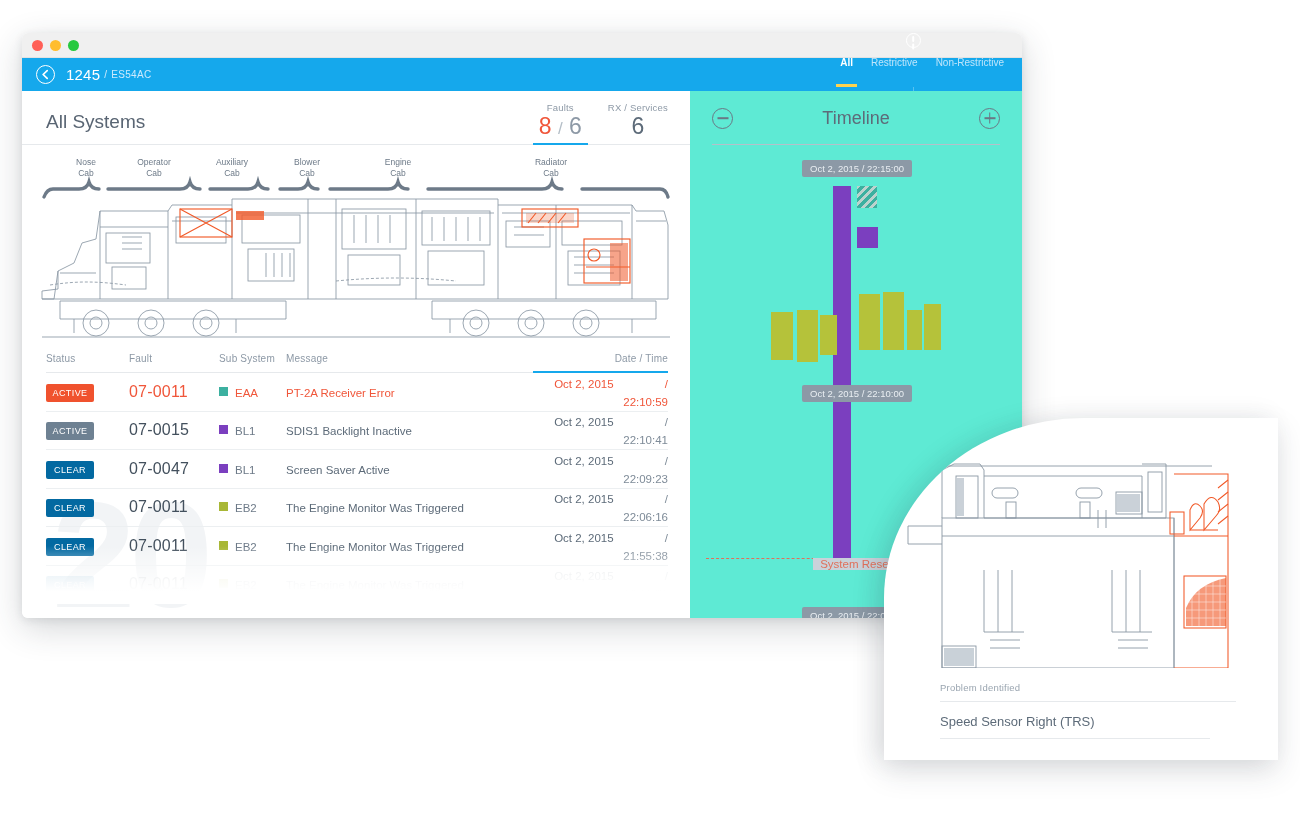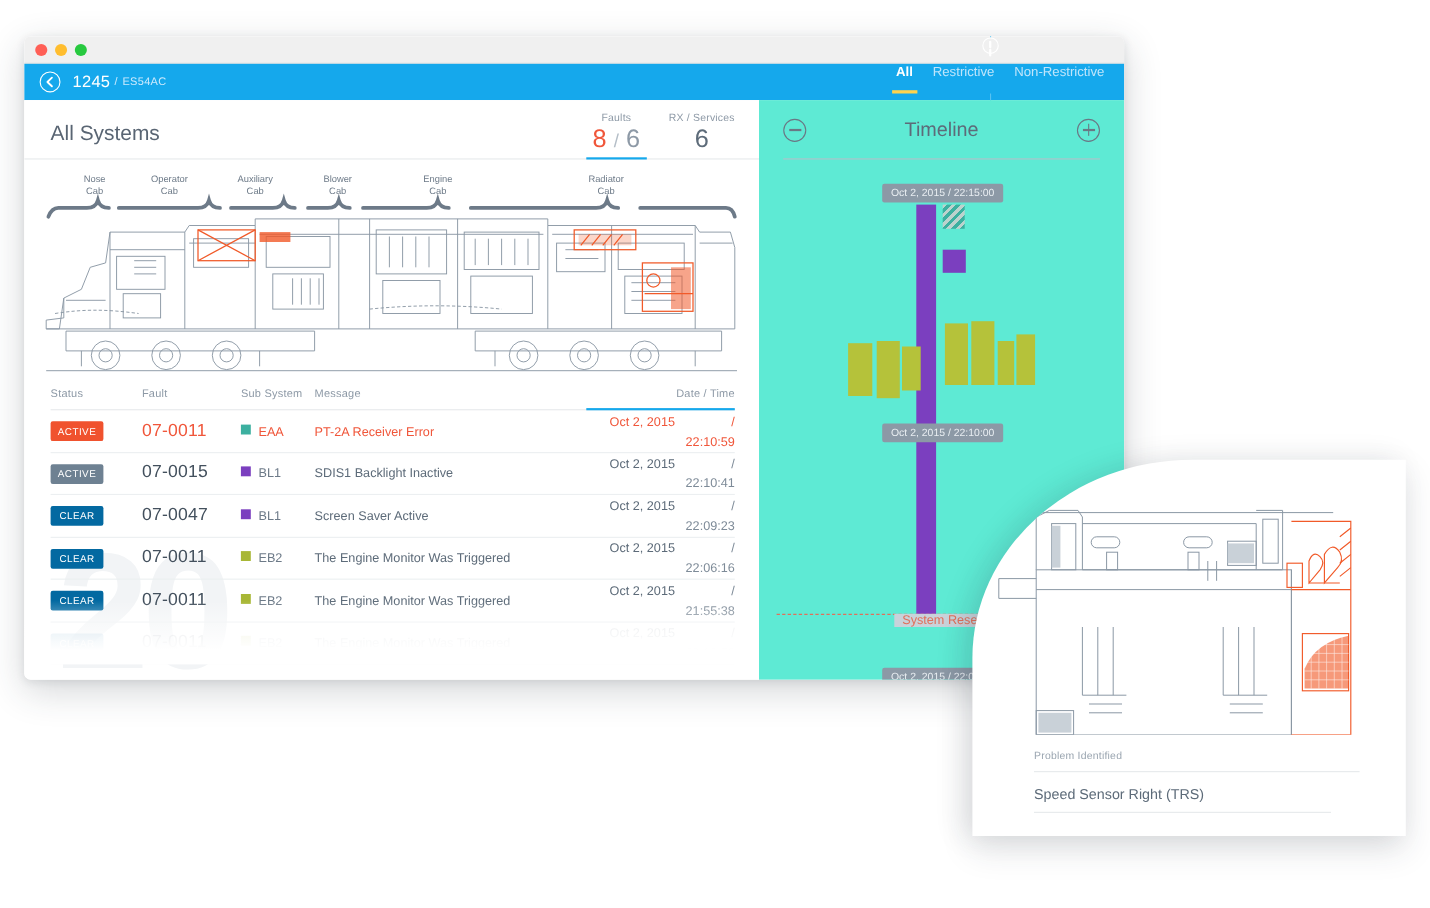--- a/index.html
+++ b/index.html
@@ -60,22 +60,22 @@
     border: 1.5px solid #ffffff; position: relative; flex: 0 0 auto;
   }
   .alert-icon::after {
     content: ""; position: absolute; left: 50%; top: 2.3px;
     transform: translateX(-50%);
     width: 1.6px; height: 6.4px; background: #ffffff; border-radius: 1px;
     box-shadow: 0 7.4px 0 0 #ffffff;
   }
   .seg { display: flex; align-items: center; gap: 18px; margin-left: 18px; }
   .seg-item {
-    font-size: 12px; color: #bfe5fb; cursor: pointer;
-    padding-bottom: 13px; margin-top: 9px; position: relative;
+    font-size: 10px; color: #bfe5fb; cursor: pointer;
+    padding-bottom: 19px; margin-top: 9px; position: relative;
   }
   .seg-item.active { color: #ffffff; font-weight: bold; }
   .seg-item.active::after {
     content: ""; position: absolute; left: -4px; right: -4px; bottom: 0;
     height: 3px; background: #ffd34e;
   }
   .cal-icon {
     width: 14px; height: 13px; border: 1.5px solid #ffffff;
     border-radius: 2px; position: relative; flex: 0 0 auto;
   }
@@ -474,21 +474,21 @@
             <div class="tl-bar" style="left: 81px; top: 167px; width: 22px; height: 48px; background: rgb(181, 194, 58);"></div>
             <div class="tl-bar" style="left: 107px; top: 165px; width: 21px; height: 52px; background: rgb(181, 194, 58);"></div>
             <div class="tl-bar" style="left: 130px; top: 170px; width: 17px; height: 40px; background: rgb(181, 194, 58);"></div>
             <div class="tl-bar" style="left: 169px; top: 149px; width: 21px; height: 56px; background: rgb(181, 194, 58);"></div>
             <div class="tl-bar" style="left: 193px; top: 147px; width: 21px; height: 58px; background: rgb(181, 194, 58);"></div>
             <div class="tl-bar" style="left: 217px; top: 165px; width: 15px; height: 40px; background: rgb(181, 194, 58);"></div>
             <div class="tl-bar" style="left: 234px; top: 159px; width: 17px; height: 46px; background: rgb(181, 194, 58);"></div>
             <div class="reset-line" style="top: 413px;">
               <span class="reset-label">System Reset</span>
             </div>
-            <div class="tl-stamp" style="left: 167px; top: 22px;">Oct 2, 2015 / 22:15:00</div>
+            <div class="tl-stamp" style="left: 167px; top: 15px;">Oct 2, 2015 / 22:15:00</div>
             <div class="tl-stamp" style="left: 167px; top: 240px;">Oct 2, 2015 / 22:10:00</div>
             <div class="tl-stamp" style="left: 167px; top: 462px;">Oct 2, 2015 / 22:05:00</div>
           </div>
       </div>
     </div>
   </div>
 
   <div class="detail-card">
     <svg width="394" height="250" viewBox="0 0 394 250" style="position:absolute;left:0;top:0;">
       <g fill="none" stroke="#8a97a4" stroke-width=".9">

